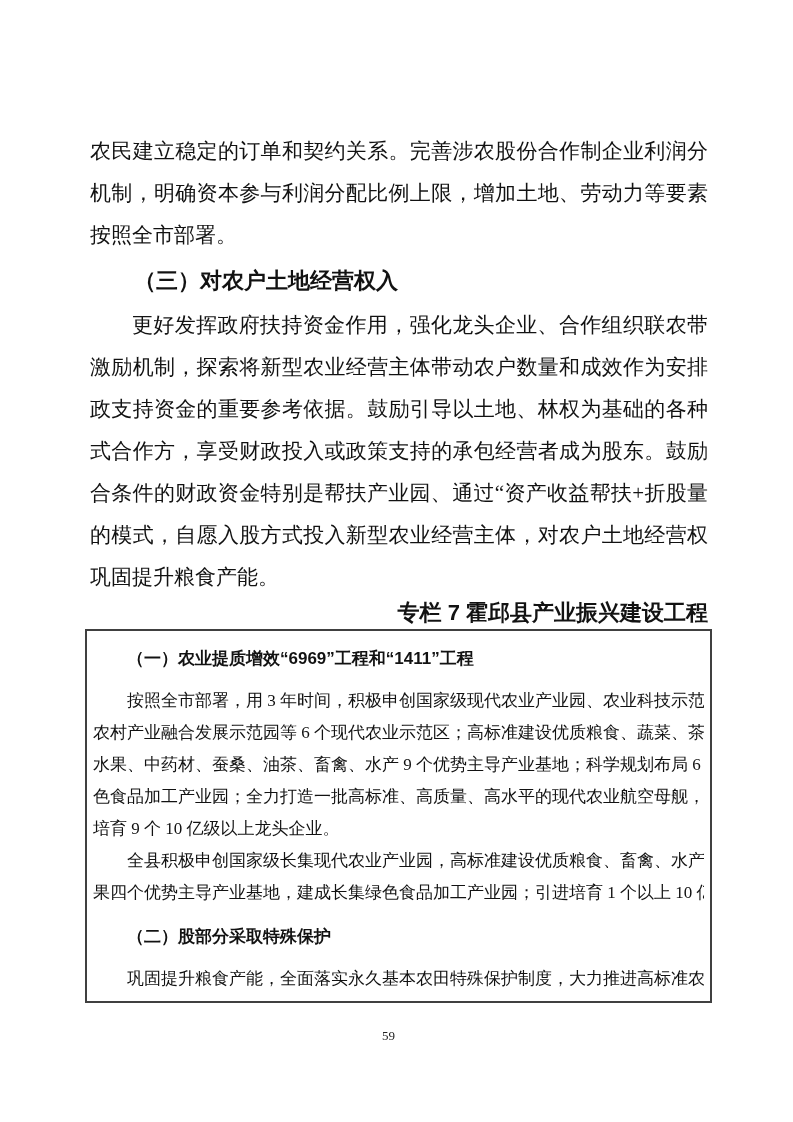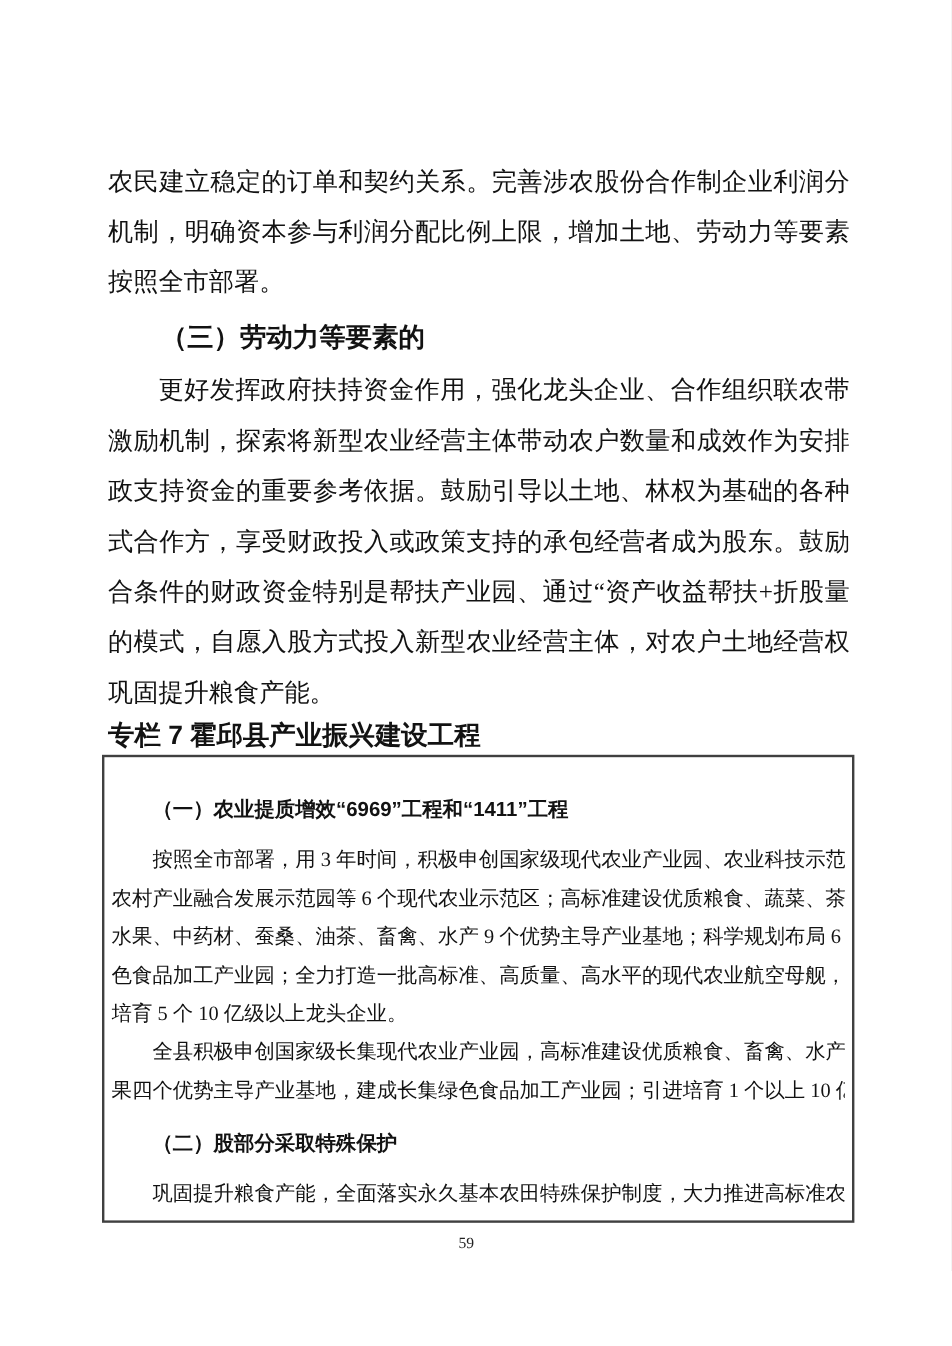--- a/index.html
+++ b/index.html
@@ -35,21 +35,21 @@
     height:42px;
     text-indent:2em;
     margin-top:4px;
     margin-bottom:2px;
   }
   .panel-title{
     font-family:"Liberation Sans","DejaVu Sans",sans-serif;
     font-weight:bold;
     font-size:22px;
     line-height:26px;
-    text-align:left;
+    text-align:right;
     margin-top:2px;
   }
   .panel{
     box-sizing:border-box;
     margin-left:-5px;
     width:627px;
     border:2px solid #404040;
     padding:4px 6px 6px 6px;
     margin-top:3px;
   }
@@ -63,21 +63,21 @@
   .panel-heading{
     font-family:"Liberation Sans","DejaVu Sans",sans-serif;
     font-weight:bold;
     font-size:17px;
     line-height:32px;
     height:32px;
     text-indent:2em;
     margin-top:12px;
     margin-bottom:10px;
   }
-  .panel-heading.first{ margin-top:24px; }
+  .panel-heading.first{ margin-top:8px; }
   .page-number{
     position:absolute;
     left:0;right:16px;
     top:1028px;
     text-align:center;
     font-size:13px;
     color:#222222;
   }
 </style>
 </head>
@@ -85,21 +85,21 @@
 
 <div class="page">
   <div class="content">
 
     <div>
       <div class="mline j">农民建立稳定的订单和契约关系。完善涉农股份合作制企业利润分配</div>
       <div class="mline j">机制，明确资本参与利润分配比例上限，增加土地、劳动力等要素的</div>
       <div class="mline">按照全市部署。</div>
     </div>
 
-    <div class="sec-heading">（三）劳动力等要素的</div>
+    <div class="sec-heading">（三）对农户土地经营权入</div>
 
     <div>
       <div class="mline j ind">更好发挥政府扶持资金作用，强化龙头企业、合作组织联农带农</div>
       <div class="mline j">激励机制，探索将新型农业经营主体带动农户数量和成效作为安排财</div>
       <div class="mline j">政支持资金的重要参考依据。鼓励引导以土地、林权为基础的各种形</div>
       <div class="mline j">式合作方，享受财政投入或政策支持的承包经营者成为股东。鼓励符</div>
       <div class="mline j">合条件的财政资金特别是帮扶产业园、通过“资产收益帮扶+折股量化”</div>
       <div class="mline j">的模式，自愿入股方式投入新型农业经营主体，对农户土地经营权入</div>
       <div class="mline">巩固提升粮食产能。</div>
     </div>
@@ -108,21 +108,21 @@
 
     <div class="panel">
 
       <div class="panel-heading first">（一）农业提质增效“6969”工程和“1411”工程</div>
 
       <div>
         <div class="pline j ind">按照全市部署，用 3 年时间，积极申创国家级现代农业产业园、农业科技示范园、</div>
         <div class="pline j">农村产业融合发展示范园等 6 个现代农业示范区；高标准建设优质粮食、蔬菜、茶叶、</div>
         <div class="pline j">水果、中药材、蚕桑、油茶、畜禽、水产 9 个优势主导产业基地；科学规划布局 6 个绿</div>
         <div class="pline j">色食品加工产业园；全力打造一批高标准、高质量、高水平的现代农业航空母舰，引进</div>
-        <div class="pline">培育 5 个 10 亿级以上龙头企业。</div>
+        <div class="pline">培育 9 个 10 亿级以上龙头企业。</div>
       </div>
 
       <div>
         <div class="pline j ind">全县积极申创国家级长集现代农业产业园，高标准建设优质粮食、畜禽、水产、蔬</div>
         <div class="pline j">果四个优势主导产业基地，建成长集绿色食品加工产业园；引进培育 1 个以上 10 亿级龙</div>
       </div>
 
       <div class="panel-heading">（二）股部分采取特殊保护</div>
 
       <div>

